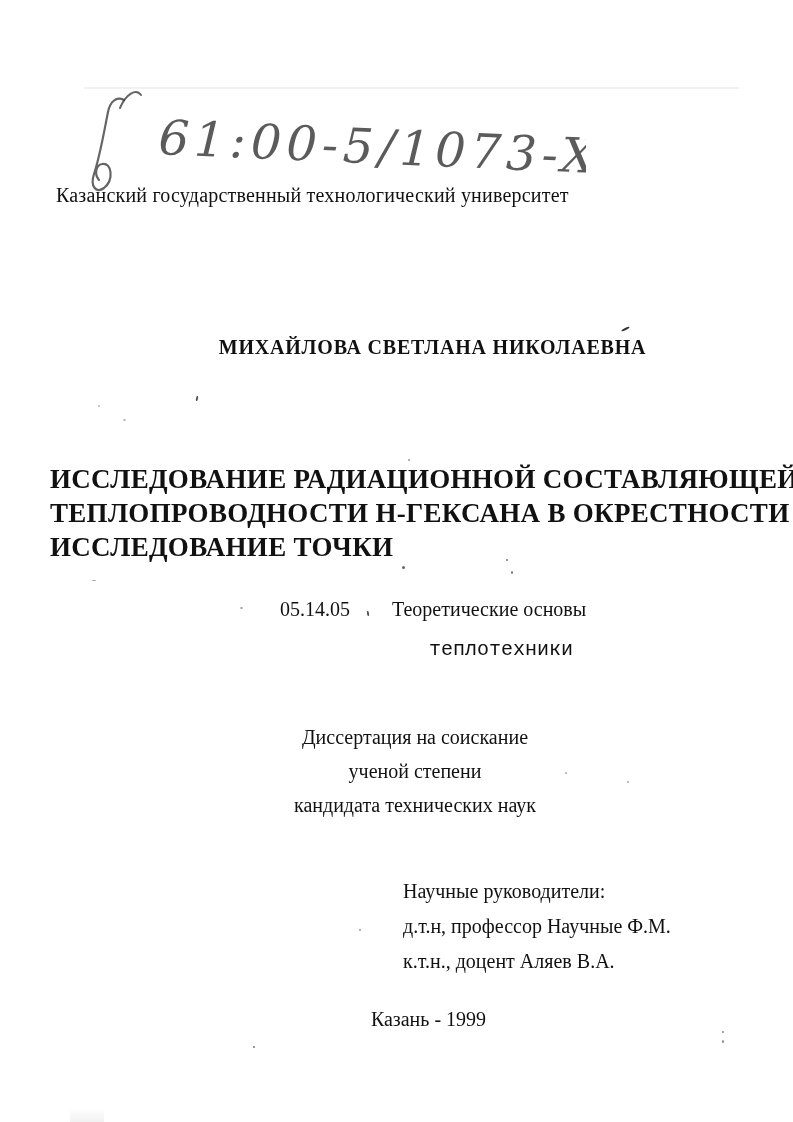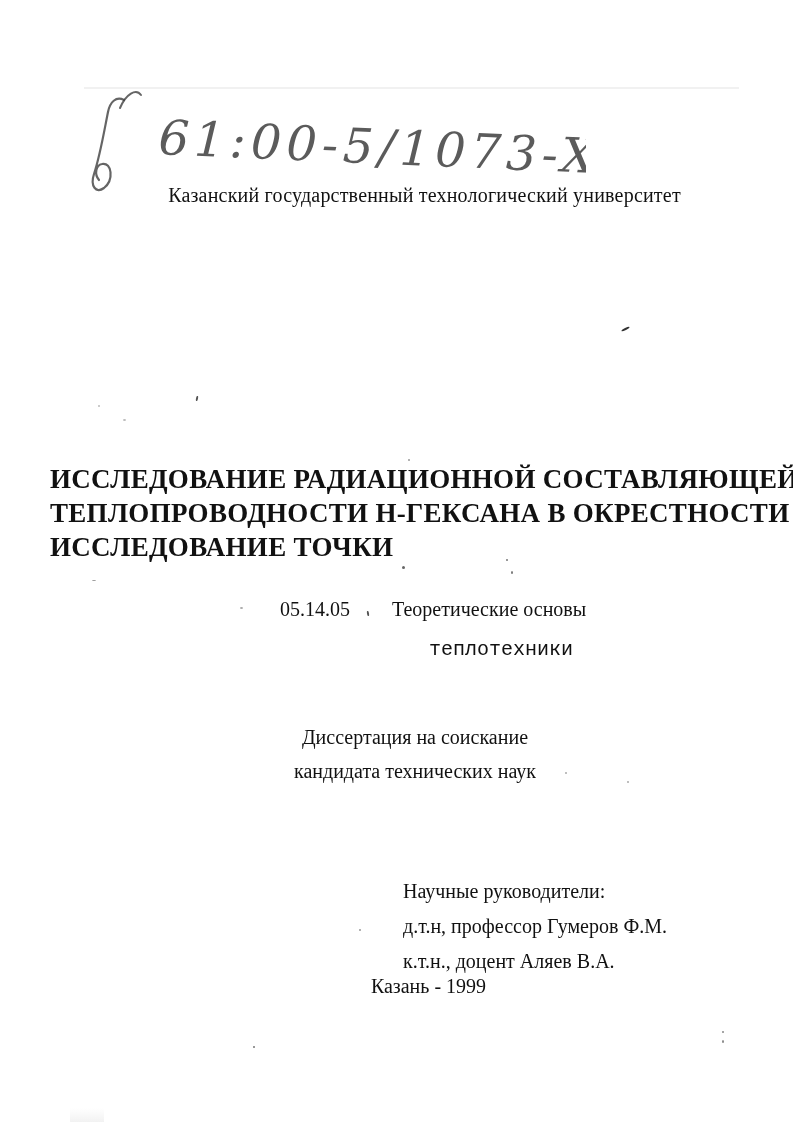--- a/index.html
+++ b/index.html
@@ -19,21 +19,21 @@
   }
   .scan-corner-bl {
     position: absolute; left: 70px; bottom: 0; width: 34px; height: 14px;
     background: linear-gradient(#ffffff, #f2f2f2);
   }
   .handwriting { position: absolute; top: 78px; left: 66px; }
 
   .university {
     position: absolute; top: 184px; left: 0; width: 100%;
     box-sizing: border-box; padding-left: 56px;
-    text-align: center; font-size: 20px; letter-spacing: 0.2px;
+    text-align: left; font-size: 20px; letter-spacing: 0.2px;
   }
   .manuscript-note {
     position: absolute; top: 246px; left: 527px; font-size: 20px;
   }
   .author {
     position: absolute; top: 336px; left: 0; width: 100%;
     box-sizing: border-box; padding-left: 72px;
     text-align: center; font-weight: bold; font-size: 20px; letter-spacing: 0.8px;
   }
   .title {
@@ -48,21 +48,21 @@
   .degree {
     position: absolute; top: 720px; left: 0; width: 100%;
     box-sizing: border-box; padding-left: 37px;
     text-align: center; font-size: 20px; line-height: 34px;
   }
   .supervisors {
     position: absolute; top: 874px; left: 403px;
     font-size: 20px; line-height: 35px;
   }
   .city-year {
-    position: absolute; top: 975px; left: 0; width: 100%;
+    position: absolute; top: 1008px; left: 0; width: 100%;
     box-sizing: border-box; padding-left: 64px;
     text-align: center; font-size: 20px;
   }
   
   .speck { position: absolute; background: #555; border-radius: 50%; }
   .s1  { left: 196px; top: 396px; width: 2px; height: 5px; border-radius: 40%/60%; transform: rotate(12deg); }
   .s2  { left: 621px; top: 328px; width: 9px; height: 2px; transform: rotate(-28deg); background: #333; }
   .s3  { left: 402px; top: 566px; width: 3px; height: 3px; background: #666; }
   .s4  { left: 506px; top: 559px; width: 2px; height: 2px; background: #777; }
   .s5  { left: 511px; top: 571px; width: 2px; height: 3px; background: #777; }
@@ -89,39 +89,41 @@
 
   <svg class="handwriting" width="520" height="125" viewBox="0 0 520 125">
     <path d="M58,22 C50,18 44,24 42,34 C38,54 34,78 28,96 C24,108 30,116 38,110 C48,102 46,84 36,86 C30,87 28,96 33,102" stroke="#3f3f3f" stroke-width="2.2" fill="none" stroke-linecap="round" opacity="0.8"></path>
     <path d="M54,30 C60,16 70,10 75,17" stroke="#3f3f3f" stroke-width="2" fill="none" stroke-linecap="round" opacity="0.8"></path>
     <text x="92" y="76" font-size="48" font-style="italic" letter-spacing="5" fill="#3f3f3f" opacity="0.85" transform="rotate(2.5 92 76)" font-family="DejaVu Serif, serif">61:00-5/1073-X</text>
   </svg>
 
   <div class="university">Казанский государственный технологический университет</div>
 
 
+  <div class="author">МИХАЙЛОВА СВЕТЛАНА НИКОЛАЕВНА</div>
 
   <div class="title">
     <div>ИССЛЕДОВАНИЕ РАДИАЦИОННОЙ СОСТАВЛЯЮЩЕЙ</div>
     <div>ТЕПЛОПРОВОДНОСТИ Н-ГЕКСАНА В ОКРЕСТНОСТИ</div>
     <div>ИССЛЕДОВАНИЕ ТОЧКИ</div>
   </div>
 
   <div class="specialty-code">05.14.05</div>
   <div class="specialty-name1">Теоретические основы</div>
   <div class="specialty-name2">теплотехники</div>
 
   <div class="degree">
     <div>Диссертация на соискание</div>
+    <div>ученой степени</div>
     <div>кандидата технических наук</div>
   </div>
 
   <div class="supervisors">
     <div>Научные руководители:</div>
-    <div>д.т.н, профессор Гумеров Ф.М.</div>
+    <div>д.т.н, профессор Научные Ф.М.</div>
     <div>к.т.н., доцент Аляев В.А.</div>
   </div>
 
   <div class="city-year">Казань - 1999</div>
 
   <div class="speck s1"></div>
   <div class="speck s2"></div>
   <div class="speck s3"></div>
   <div class="speck s4"></div>
   <div class="speck s5"></div>

